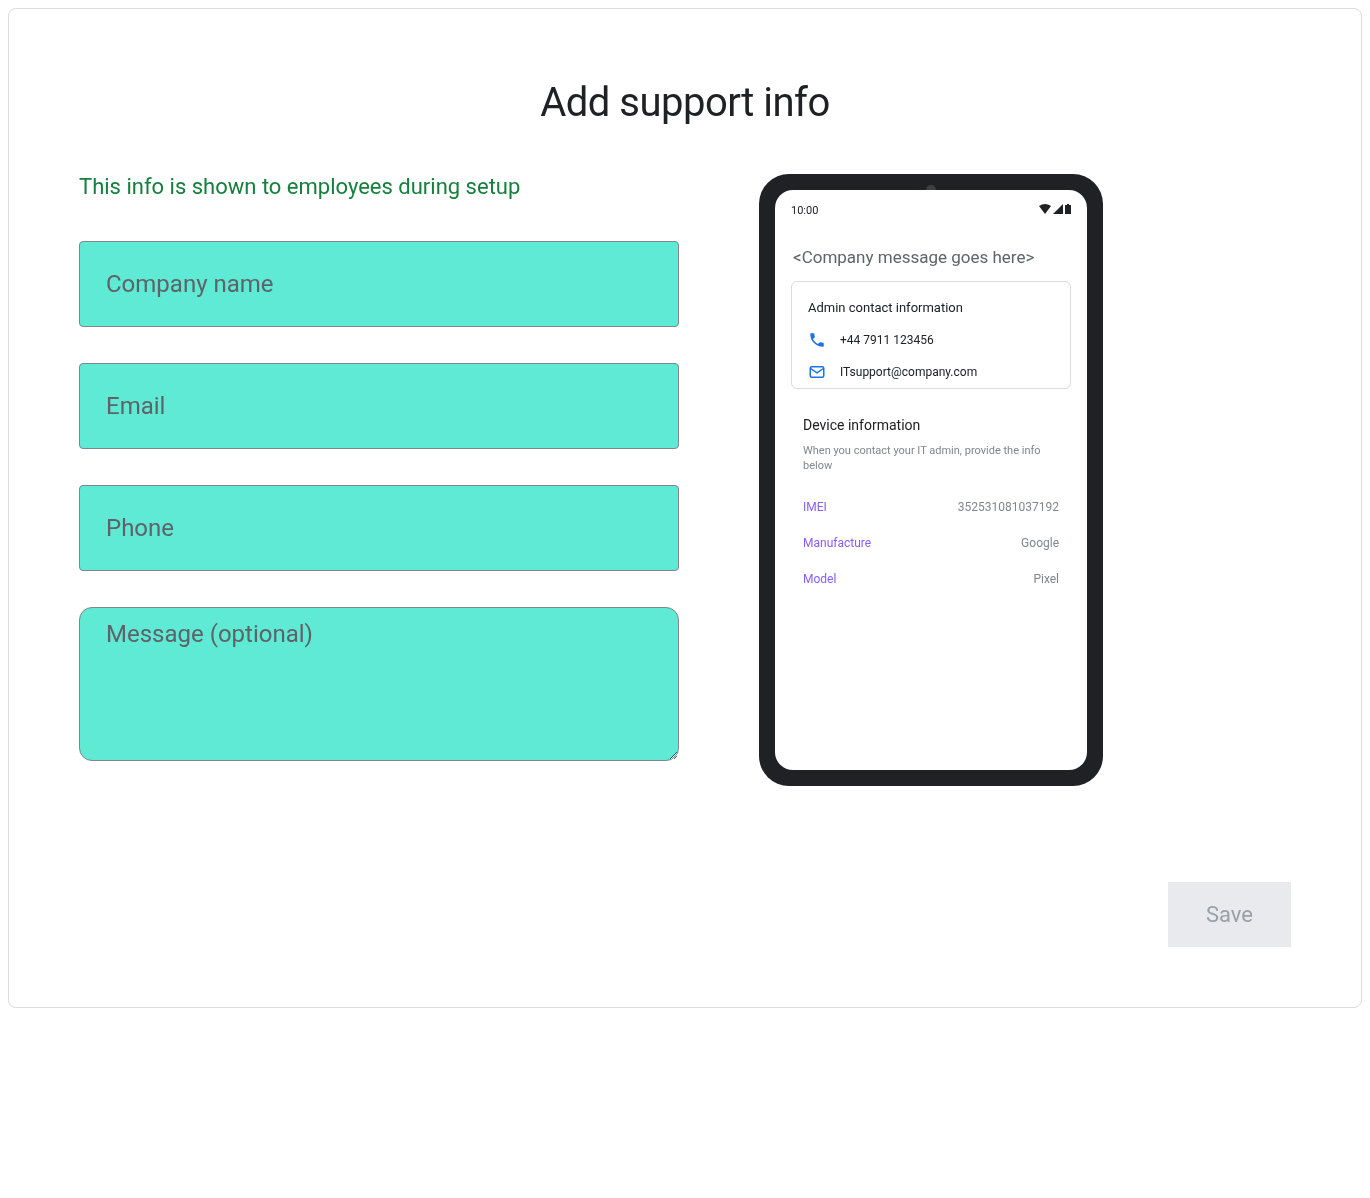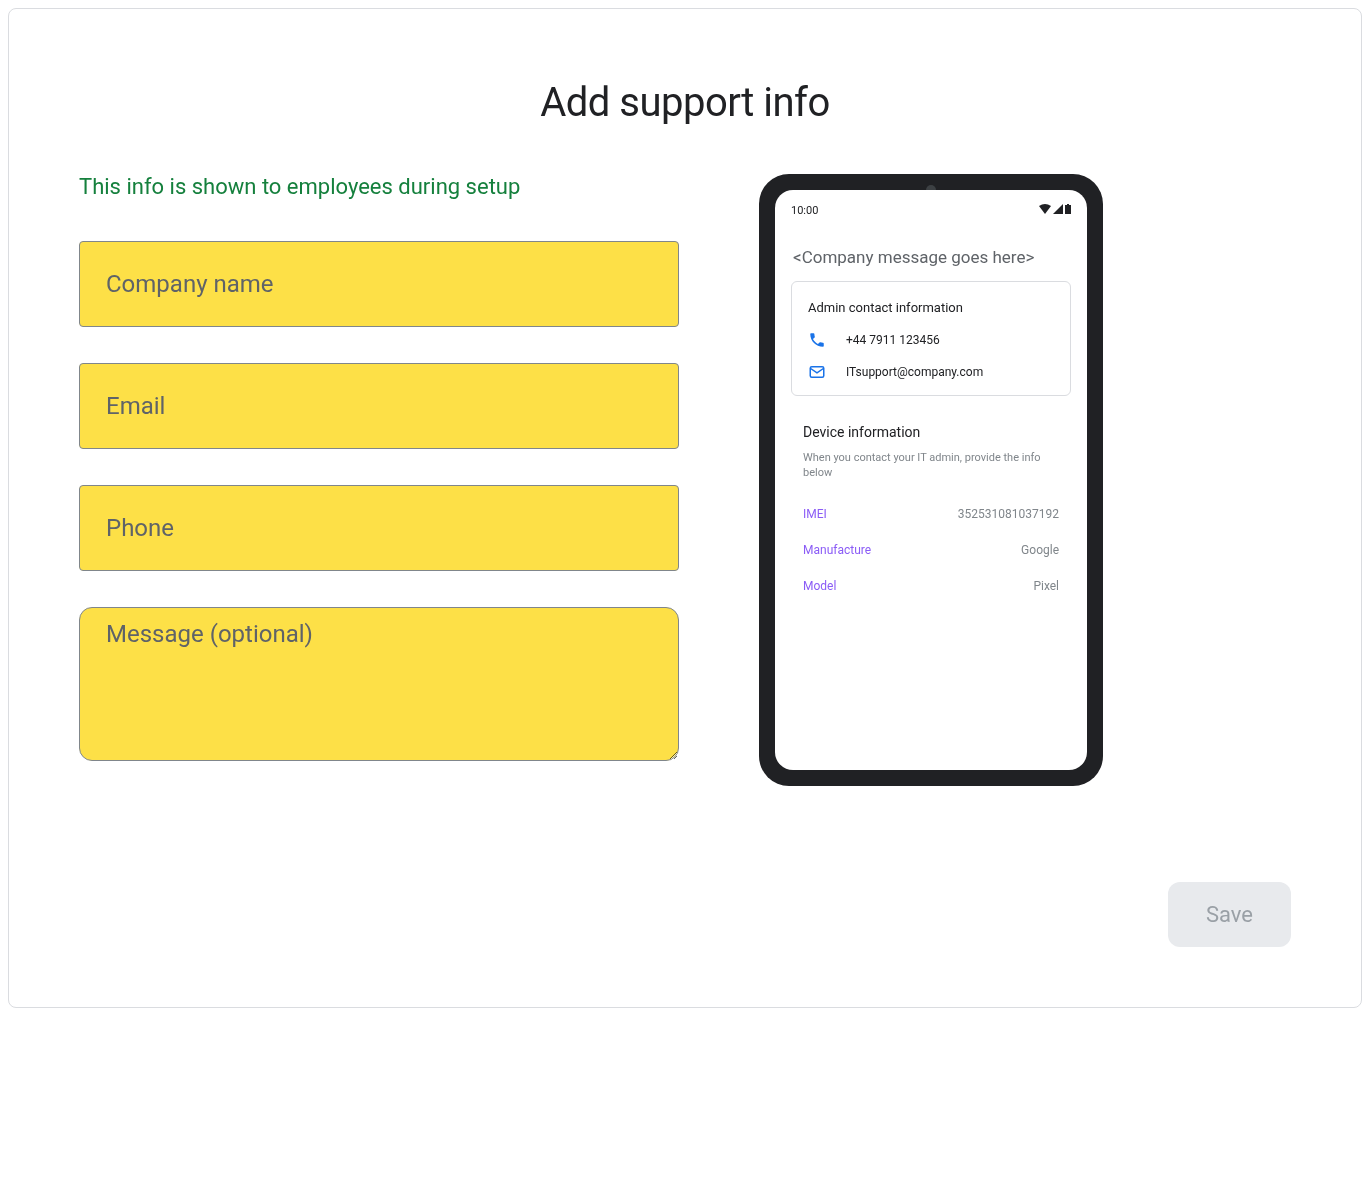--- a/index.html
+++ b/index.html
@@ -46,21 +46,21 @@
     .input-field, .textarea-field {
       width: 100%;
       border: 1px solid #80868b;
       border-radius: 4px;
       padding: 28px 26px;
       font-size: 24px;
       font-family: inherit;
       color: #202124;
       margin-bottom: 36px;
       outline: none;
-      background: #fde047;
+      background: #5eead4;
     }
     .input-field::placeholder, .textarea-field::placeholder {
       color: #5f6368;
     }
     .textarea-field {
       resize: vertical;
       height: 154px;
       padding-top: 12px;
       border-radius: 13px;
     }
@@ -123,32 +123,32 @@
     .company-msg {
       font-size: 17px;
       color: #5f6368;
       text-align: left;
       margin-bottom: 14px;
       padding: 0 2px;
     }
     .contact-card {
       border: 1px solid #dadce0;
       border-radius: 6px;
-      padding: 18px 16px 14px 16px;
+      padding: 18px 16px 7px 16px;
       margin-bottom: 28px;
     }
     .contact-card-title {
       font-size: 13px;
       color: #202124;
       margin-bottom: 16px;
     }
     .contact-row {
       display: flex;
       align-items: center;
-      gap: 20px;
+      gap: 14px;
       margin-bottom: 14px;
     }
     .contact-row:last-child {
       margin-bottom: 0;
     }
     .contact-icon {
       width: 18px;
       height: 18px;
       flex-shrink: 0;
     }
@@ -182,21 +182,21 @@
     .device-value {
       font-size: 12px;
       color: #80868b;
     }
     .save-button {
       position: absolute;
       right: 70px;
       bottom: 60px;
       background: #e8eaed;
       border: none;
-      border-radius: 12px;
+      border-radius: 0;
       padding: 20px 38px;
       font-size: 22px;
       color: #9aa0a6;
       font-family: inherit;
       cursor: pointer;
     }
   </style>
 </head>
 <body>
 

